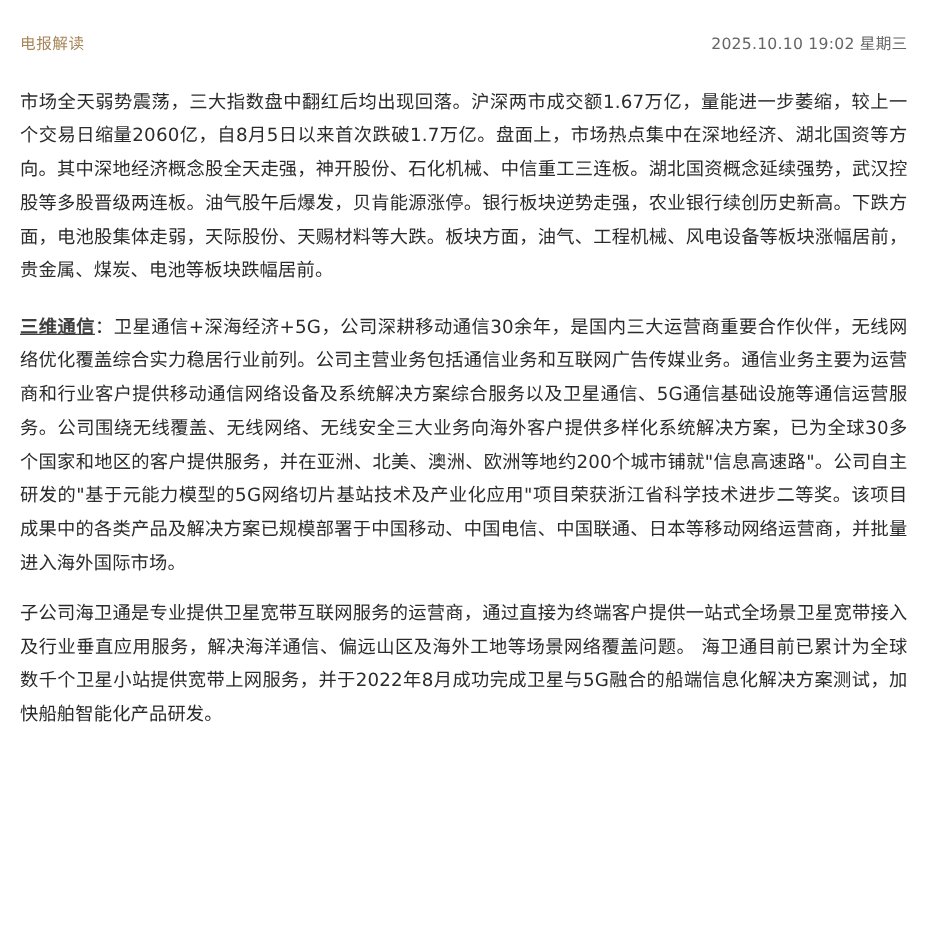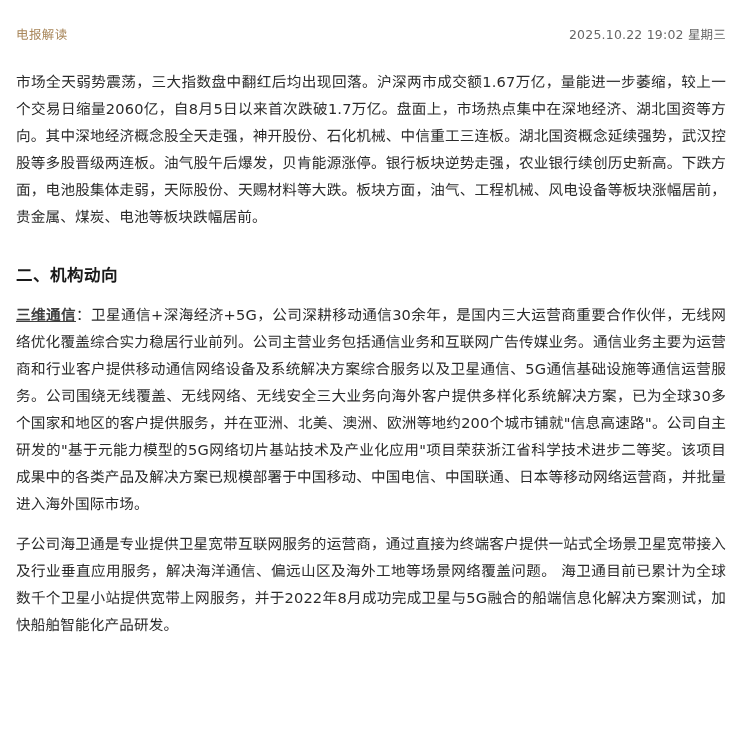--- a/index.html
+++ b/index.html
@@ -78,25 +78,24 @@
     text-decoration: underline;
   }
 </style>
 </head>
 <body>
 
 <div class="page">
 
   <div class="header">
     <span class="tag">电报解读</span>
-    <span class="timestamp">2025.10.22 19:02 星期三</span>
+    <span class="timestamp">2025.10.10 19:02 星期三</span>
   </div>
 
   <p class="para gap-after">市场全天弱势震荡，三大指数盘中翻红后均出现回落。沪深两市成交额1.67万亿，量能进一步萎缩，较上一个交易日缩量2060亿，自8月5日以来首次跌破1.7万亿。盘面上，市场热点集中在深地经济、湖北国资等方向。其中深地经济概念股全天走强，神开股份、石化机械、中信重工三连板。湖北国资概念延续强势，武汉控股等多股晋级两连板。油气股午后爆发，贝肯能源涨停。银行板块逆势走强，农业银行续创历史新高。下跌方面，电池股集体走弱，天际股份、天赐材料等大跌。板块方面，油气、工程机械、风电设备等板块涨幅居前，贵金属、煤炭、电池等板块跌幅居前。</p>
 
-  <h2 class="section-heading sec-2">二、机构动向</h2>
 
 
   <p class="para"><span class="company-name">三维通信</span><span>：卫星通信+深海经济+5G，公司深耕移动通信30余年，是国内三大运营商重要合作伙伴，无线网络优化覆盖综合实力稳居行业前列。公司主营业务包括通信业务和互联网广告传媒业务。通信业务主要为运营商和行业客户提供移动通信网络设备及系统解决方案综合服务以及卫星通信、5G通信基础设施等通信运营服务。公司围绕无线覆盖、无线网络、无线安全三大业务向海外客户提供多样化系统解决方案，已为全球30多个国家和地区的客户提供服务，并在亚洲、北美、澳洲、欧洲等地约200个城市铺就"信息高速路"。公司自主研发的"基于元能力模型的5G网络切片基站技术及产业化应用"项目荣获浙江省科学技术进步二等奖。该项目成果中的各类产品及解决方案已规模部署于中国移动、中国电信、中国联通、日本等移动网络运营商，并批量进入海外国际市场。</span></p>
 
   <p class="para">子公司海卫通是专业提供卫星宽带互联网服务的运营商，通过直接为终端客户提供一站式全场景卫星宽带接入及行业垂直应用服务，解决海洋通信、偏远山区及海外工地等场景网络覆盖问题。 海卫通目前已累计为全球数千个卫星小站提供宽带上网服务，并于2022年8月成功完成卫星与5G融合的船端信息化解决方案测试，加快船舶智能化产品研发。</p>
 
 </div>
 
 </body></html>

